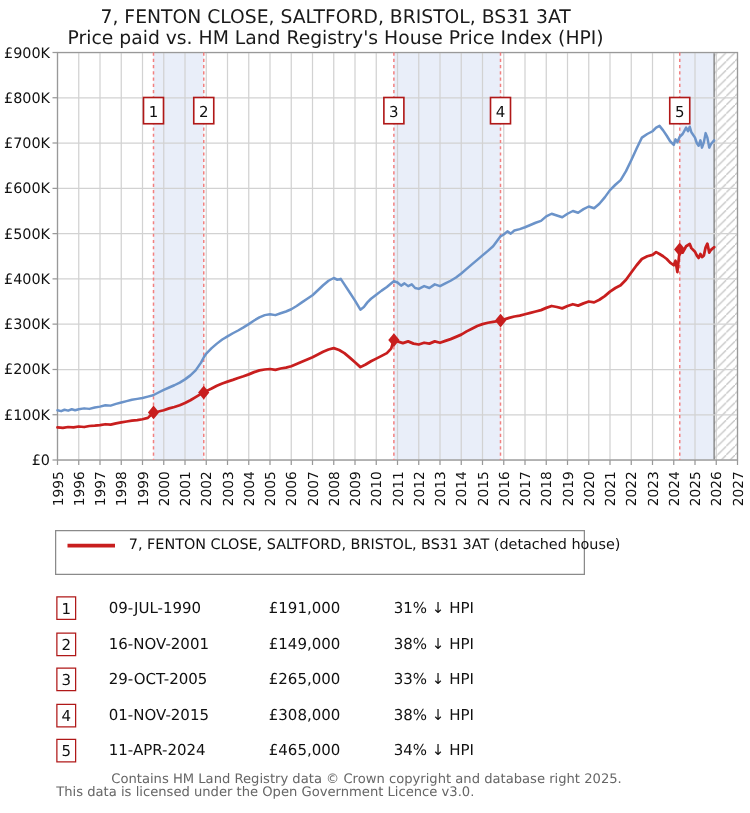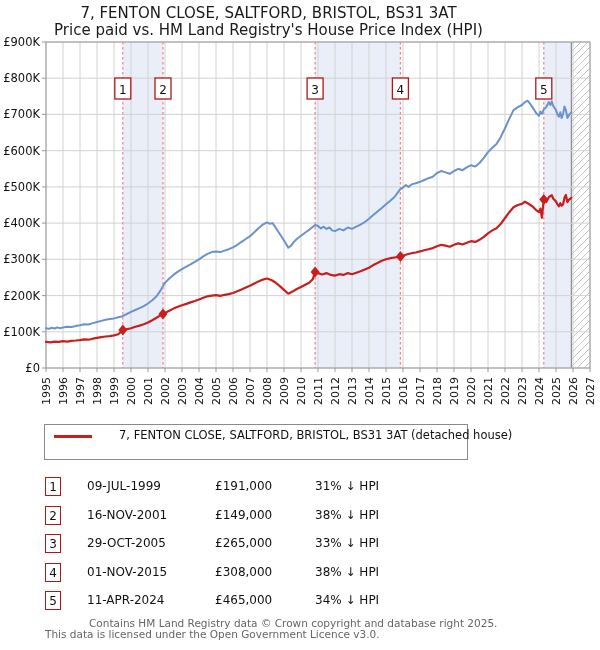--- a/index.html
+++ b/index.html
@@ -10,21 +10,21 @@
   }
   .title-line{position:absolute;left:0;width:481px;text-align:center;font-size:15px;color:#1a1a1a;margin-left:28px;}
   #title1{top:4px;}
   #title2{top:21px;text-align:center;}
   .legend{
     position:absolute;left:44px;top:424px;width:424px;height:36px;
     border:1px solid #8a8a8a;background:#fff;box-sizing:border-box;padding:2px 0 0 0;
   }
   .legend-row{position:relative;height:17px;line-height:17px;font-size:11.5px;white-space:nowrap;}
   .legend-swatch{position:absolute;left:9px;top:8px;width:38px;height:2.5px;}
-  .legend-label{position:absolute;left:74px;top:0;}
+  .legend-label{position:absolute;left:58px;top:0;}
   .sale-row{position:absolute;left:45px;height:22px;font-size:12px;white-space:nowrap;}
   .num-box{
     position:absolute;left:0;top:0;width:16px;height:19px;border:1.5px solid #b01818;
     text-align:center;line-height:19px;font-size:12px;color:#111;background:#fff;box-sizing:border-box;
   }
   .c-date{position:absolute;left:42px;top:2px;}
   .c-price{position:absolute;left:170px;top:2px;}
   .c-pct{position:absolute;left:270px;top:2px;}
   .footer-line{position:absolute;left:45px;font-size:10.5px;color:#666;}
   #footer1{top:617px;margin-left:44px;}
@@ -225,21 +225,21 @@
   <div class="legend">
     <div class="legend-row">
       <span id="sw0" class="legend-swatch" style="background: rgb(200, 30, 30);"></span>
       <span class="legend-label">7, FENTON CLOSE, SALTFORD, BRISTOL, BS31 3AT (detached house)</span>
     </div>
   </div>
 
   <div id="sales-table">
       <div class="sale-row" style="top: 477px;">
         <span class="num-box">1</span>
-        <span class="c-date">09-JUL-1999</span>
+        <span class="c-date">09-JUL-1990</span>
         <span class="c-price">£191,000</span>
         <span class="c-pct">31% ↓ HPI</span>
       </div>
       <div class="sale-row" style="top: 505.6px;">
         <span class="num-box">2</span>
         <span class="c-date">16-NOV-2001</span>
         <span class="c-price">£149,000</span>
         <span class="c-pct">38% ↓ HPI</span>
       </div>
       <div class="sale-row" style="top: 534.2px;">

